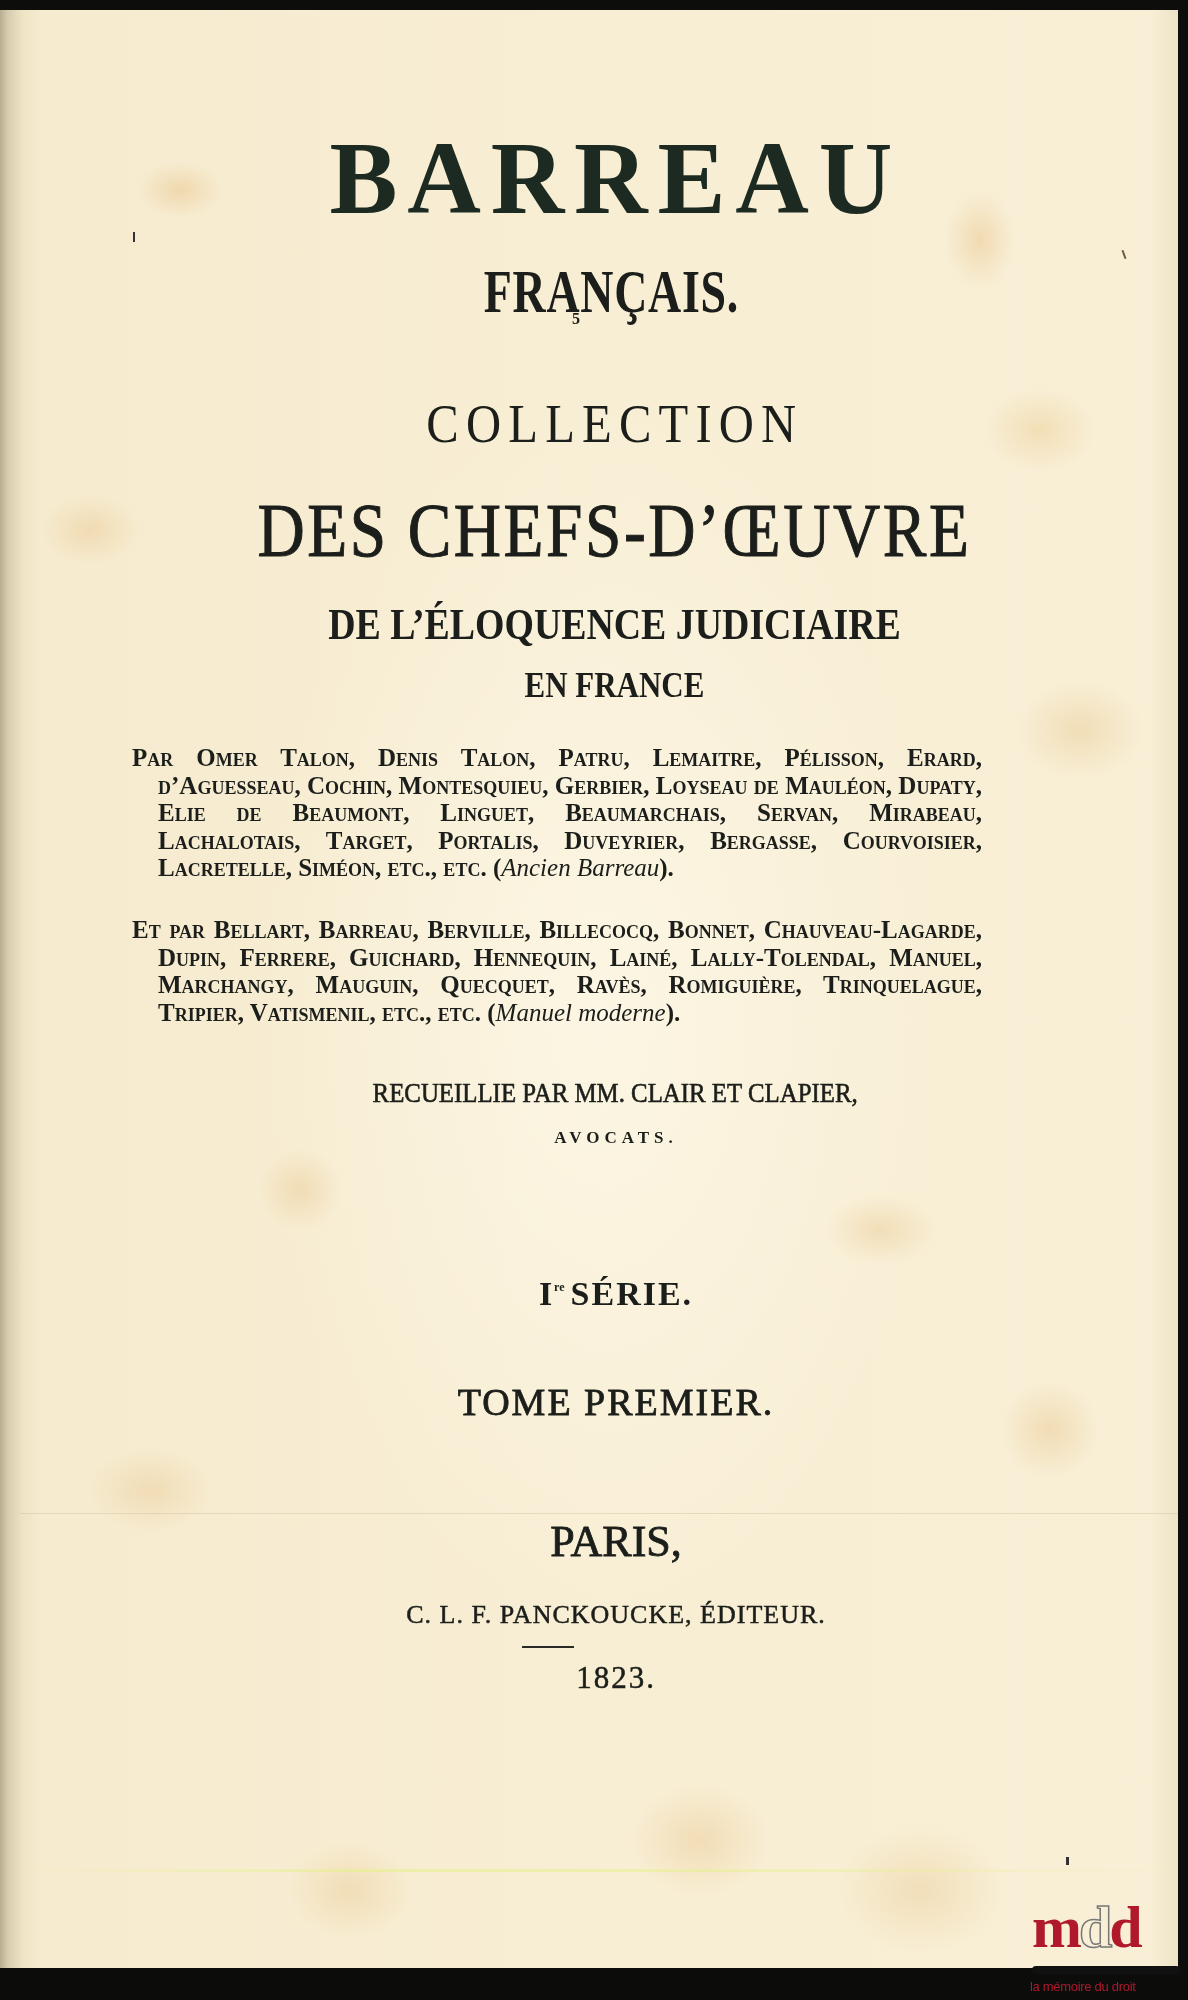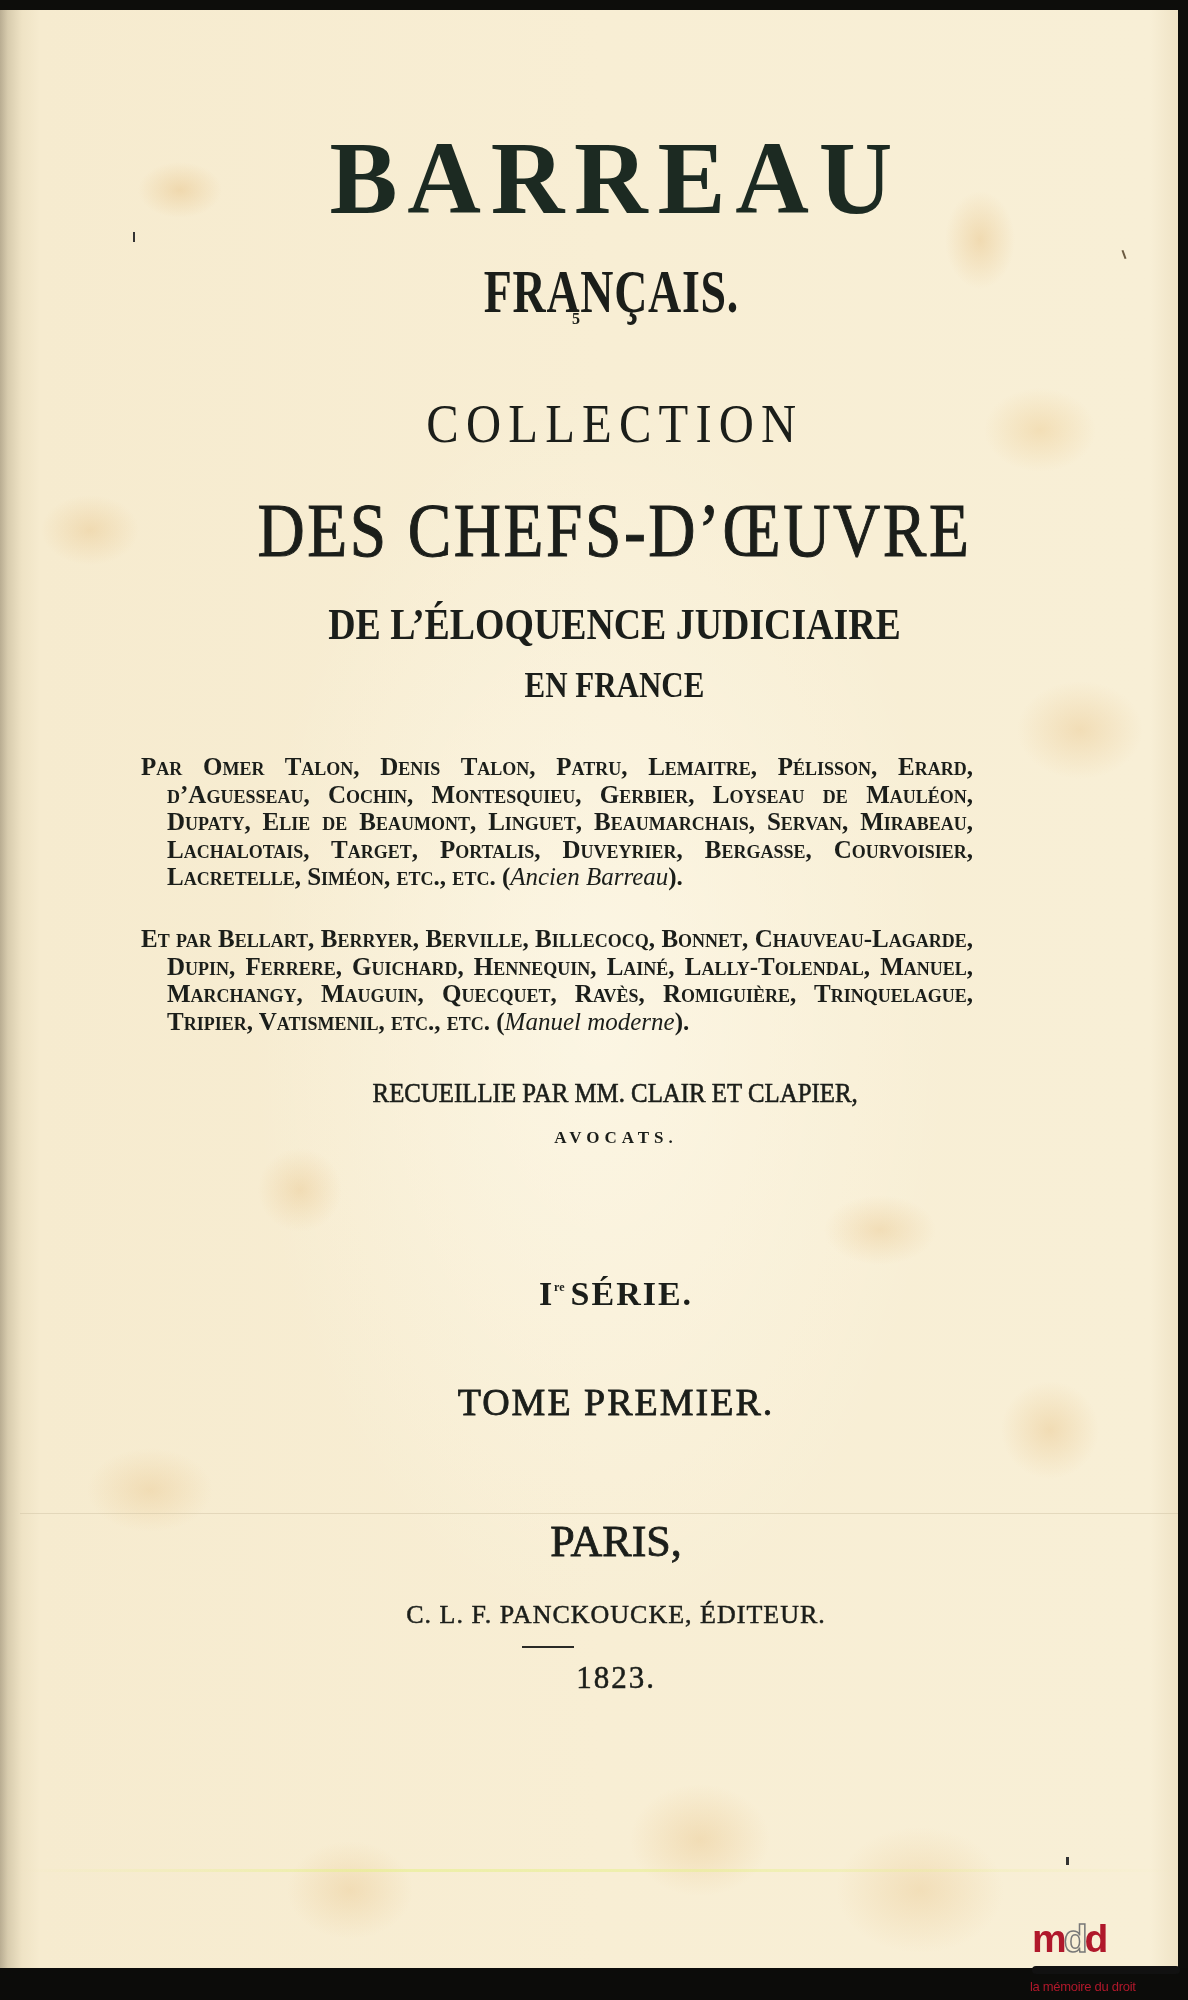--- a/index.html
+++ b/index.html
@@ -70,21 +70,21 @@
     top: 664px; font-size: 36px; font-weight: bold;
     transform: scaleX(0.86); padding-left: 22px;
   }
   .names {
     position: absolute; left: 128px; width: 858px;
     font-family: "Liberation Serif", "DejaVu Serif", serif;
     font-size: 25px; line-height: 27.6px; color: #1b1e1a;
     font-variant: small-caps; font-weight: bold;
     text-align: justify; text-align-last: left;
   }
-  .names .para { text-indent: -0px; padding-left: 26px; text-indent: -26px; margin: 13px; }
+  .names .para { text-indent: -0px; padding-left: 26px; text-indent: -26px; margin: 4px; }
   .names .it { font-style: italic; font-variant: normal; font-weight: normal; }
   .names-a { top: 740px; }
   .names-b { top: 912px; }
   .recueillie {
     top: 1078px; font-size: 27px; font-weight: normal;
     transform: scaleX(0.92); padding-left: 22px;
     -webkit-text-stroke: 0.6px #1b1e1a;
   }
   .avocats {
     top: 1128px; font-size: 17px; font-weight: bold; letter-spacing: 5px;
@@ -116,22 +116,22 @@
   }
   .stray { position: absolute; background: #333; }
   .bottom-edge {
     position: absolute; left: 0; top: 1968px; width: 1188px; height: 32px;
     background: #0c0c0a;
   }
   .logo {
     position: absolute; left: 1030px; top: 1893px; width: 158px; height: 107px;
   }
   .logo-mdd {
-    position: absolute; left: 2px; top: 16px; font-family: Liberation Sans, sans-serif;
-    font-size: 39px; font-weight: bold; letter-spacing: -3px; line-height: 60px;
+    position: absolute; left: 2px; top: 4px; font-family: Liberation Serif, serif;
+    font-size: 60px; font-weight: bold; letter-spacing: -3px; line-height: 60px;
   }
   .logo-mdd .m { color: #b0182b; }
   .logo-mdd .d1 { color: transparent; -webkit-text-stroke: 1.5px #777; }
   .logo-mdd .d2 { color: #b0182b; }
   .logo-bar {
     position: absolute; left: 2px; top: 73px; width: 148px; height: 8px; border-radius: 4px; background: #111;
   }
   .logo-tag {
     position: absolute; left: 0; top: 86px; font-family: Liberation Sans, sans-serif;
     font-size: 13px; color: #b0182b; white-space: nowrap; letter-spacing: -0.3px;
@@ -152,21 +152,21 @@
 <div class="line collection">COLLECTION</div>
 <div class="line chefs">DES CHEFS-D’ŒUVRE</div>
 <div class="line eloquence">DE L’ÉLOQUENCE JUDICIAIRE</div>
 <div class="line enfrance">EN FRANCE</div>
 
 <div class="names names-a">
   <p class="para"><span>Par Omer Talon, Denis Talon, Patru, Lemaitre, Pélisson, Erard, d’Aguesseau, Cochin, Montesquieu, Gerbier, Loyseau de Mauléon, Dupaty, Elie de Beaumont, Linguet, Beaumarchais, Servan, Mirabeau, Lachalotais, Target, Portalis, Duveyrier, Bergasse, Courvoisier, Lacretelle, Siméon, etc., etc. (</span><span class="it">Ancien Barreau</span><span>).</span></p>
 </div>
 
 <div class="names names-b">
-  <p class="para"><span>Et par Bellart, Berryer, Berville, Billecocq, Bonnet, Chauveau-Lagarde, Dupin, Ferrere, Guichard, Hennequin, Lainé, Lally-Tolendal, Manuel, Marchangy, Mauguin, Quecquet, Ravès, Romiguière, Trinquelague, Tripier, Vatismenil, etc., etc. (</span><span class="it">Manuel moderne</span><span>).</span></p>
+  <p class="para"><span>Et par Bellart, Barreau, Berville, Billecocq, Bonnet, Chauveau-Lagarde, Dupin, Ferrere, Guichard, Hennequin, Lainé, Lally-Tolendal, Manuel, Marchangy, Mauguin, Quecquet, Ravès, Romiguière, Trinquelague, Tripier, Vatismenil, etc., etc. (</span><span class="it">Manuel moderne</span><span>).</span></p>
 </div>
 
 <div class="line recueillie">RECUEILLIE PAR MM. CLAIR ET CLAPIER,</div>
 <div class="line avocats">AVOCATS.</div>
 
 <div class="line serie"><span>I</span><sup>re</sup><span>SÉRIE.</span></div>
 
 <div class="line tome">TOME PREMIER.</div>
 
 <div class="line paris">PARIS,</div>

